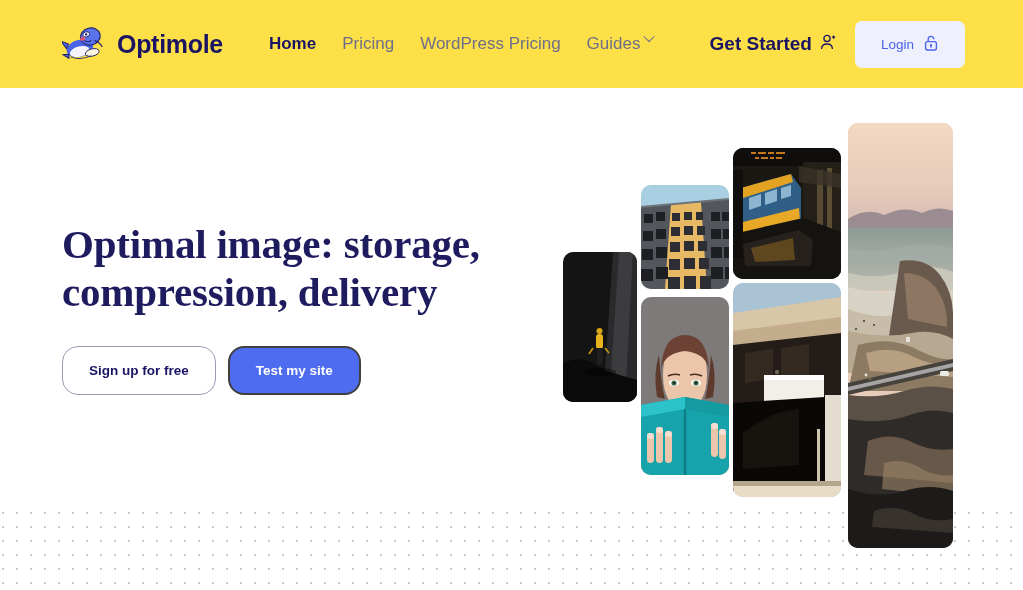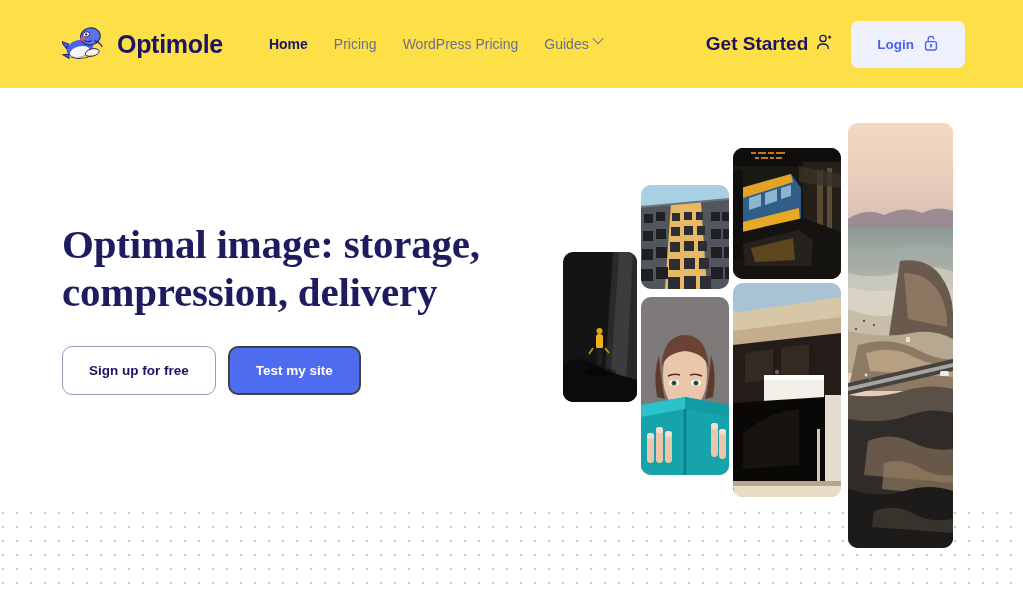--- a/index.html
+++ b/index.html
@@ -56,21 +56,21 @@
     color: #1b1464;
   }
 
   .nav {
     display: flex;
     align-items: center;
     gap: 26px;
     margin-left: 46px;
   }
   .nav-item {
-    font-size: 14px;
+    font-size: 17px;
     color: #6e6e8a;
     text-decoration: none;
     white-space: nowrap;
     cursor: pointer;
     display: flex;
     align-items: flex-start;
     gap: 5px;
   }
   .nav-item.active { color: #1b1464; font-weight: bold; }
   .chev {
@@ -100,21 +100,21 @@
   .login-btn {
     display: flex;
     align-items: center;
     gap: 9px;
     background: #eef0fd;
     border: none;
     border-radius: 7px;
     padding: 13px 26px;
     font-family: inherit;
     font-size: 13.5px;
-    font-weight: bold;
+    font-weight: normal;
     color: #4a63e7;
     cursor: pointer;
   }
 
   
   .hero {
     position: relative;
     z-index: 10;
     padding-left: 62px;
     padding-top: 132px;
@@ -138,21 +138,21 @@
   }
   .cta-row {
     margin-top: 29px;
     display: flex;
     gap: 12px;
   }
   .btn {
     font-family: inherit;
     font-size: 13.5px;
     font-weight: bold;
-    border-radius: 10px;
+    border-radius: 16px;
     cursor: pointer;
     white-space: nowrap;
   }
   .btn-outline {
     background: #ffffff;
     border: 1px solid #9a9ab5;
     color: #1b1464;
     padding: 15px 26px;
   }
   .btn-primary {

